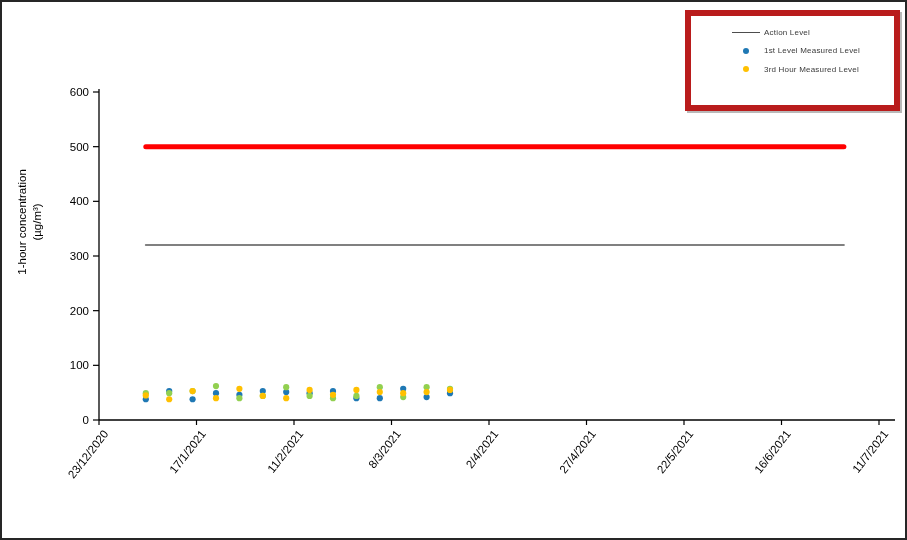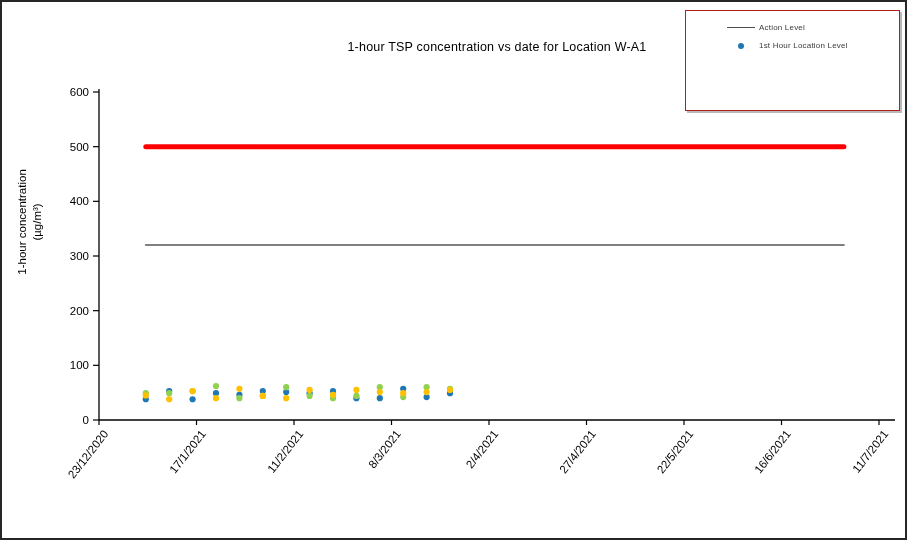--- a/index.html
+++ b/index.html
@@ -1,20 +1,20 @@
 <!DOCTYPE html>
 <html><head>
 <meta charset="utf-8">
 <style>
   html,body{margin:0;padding:0;background:#fff;font-family:"Liberation Sans","DejaVu Sans",sans-serif;}
   .frame{position:relative;width:907px;height:540px;box-sizing:border-box;border:2px solid #262626;background:#fff;overflow:hidden;}
   #plot{position:absolute;left:0;top:0;}
   .chart-title{position:absolute;left:97px;top:38px;width:796px;text-align:center;font-size:12.5px;color:#000;letter-spacing:.2px;}
   .y-title{position:absolute;left:-57px;top:205px;width:170px;text-align:center;transform:rotate(-90deg);font-size:11.5px;line-height:1.3;color:#000;}
-  .legend{position:absolute;left:683px;top:8px;width:215px;height:101px;box-sizing:border-box;border:1px solid #b91c1c;background:#fff;box-shadow:2px 2px 0 #b9b9b9;padding-top:7px;}
+  .legend{position:absolute;left:683px;top:8px;width:215px;height:101px;box-sizing:border-box;border:6px solid #b91c1c;background:#fff;box-shadow:2px 2px 0 #b9b9b9;padding-top:7px;}
   .lrow{display:flex;align-items:center;height:18.6px;padding-left:40px;}
   .sw{width:30px;display:flex;align-items:center;justify-content:center;flex:0 0 30px;}
   .swline{display:inline-block;width:28px;height:0;}
   .swdot{display:inline-block;width:6px;height:6px;border-radius:50%;}
   .llabel{font-size:8px;color:#3a3a3a;margin-left:3px;white-space:nowrap;letter-spacing:.2px;}
   text{font-family:"Liberation Sans","DejaVu Sans",sans-serif;}
 </style>
 </head>
 <body>
 
@@ -92,32 +92,37 @@
       <circle cx="260.8" cy="393.94666666666666" r="3.1" fill="#FFC000"></circle>
       <circle cx="284.2" cy="396.1333333333333" r="3.1" fill="#FFC000"></circle>
       <circle cx="307.6" cy="387.93333333333334" r="3.1" fill="#FFC000"></circle>
       <circle cx="331" cy="392.85333333333335" r="3.1" fill="#FFC000"></circle>
       <circle cx="354.4" cy="387.93333333333334" r="3.1" fill="#FFC000"></circle>
       <circle cx="377.8" cy="390.12" r="3.1" fill="#FFC000"></circle>
       <circle cx="401.2" cy="391.2133333333333" r="3.1" fill="#FFC000"></circle>
       <circle cx="424.6" cy="390.12" r="3.1" fill="#FFC000"></circle>
       <circle cx="448" cy="387.93333333333334" r="3.1" fill="#FFC000"></circle>
     </svg>
-  <div class="chart-title">1-hour TSP concentration vs date for Location W-A1</div>
   <div class="y-title">
     <div>1-hour concentration</div>
     <div>(µg/m³)</div>
   </div>
   <div class="legend" id="legend">
       <div class="lrow">
         <span class="sw">
           <span class="swline" style="border-top: 1.5px solid rgb(77, 77, 77);"></span>
         </span>
         <span class="llabel">Action Level</span>
       </div>
       <div class="lrow">
         <span class="sw">
           <span class="swdot" style="background: rgb(31, 120, 180);"></span>
         </span>
-        <span class="llabel">1st Hour Location Level</span>
+        <span class="llabel">1st Level Measured Level</span>
+      </div>
+      <div class="lrow">
+        <span class="sw">
+          <span class="swdot" style="background: rgb(255, 192, 0);"></span>
+        </span>
+        <span class="llabel">3rd Hour Measured Level</span>
       </div>
     </div>
 </div>
 
 </body></html>

